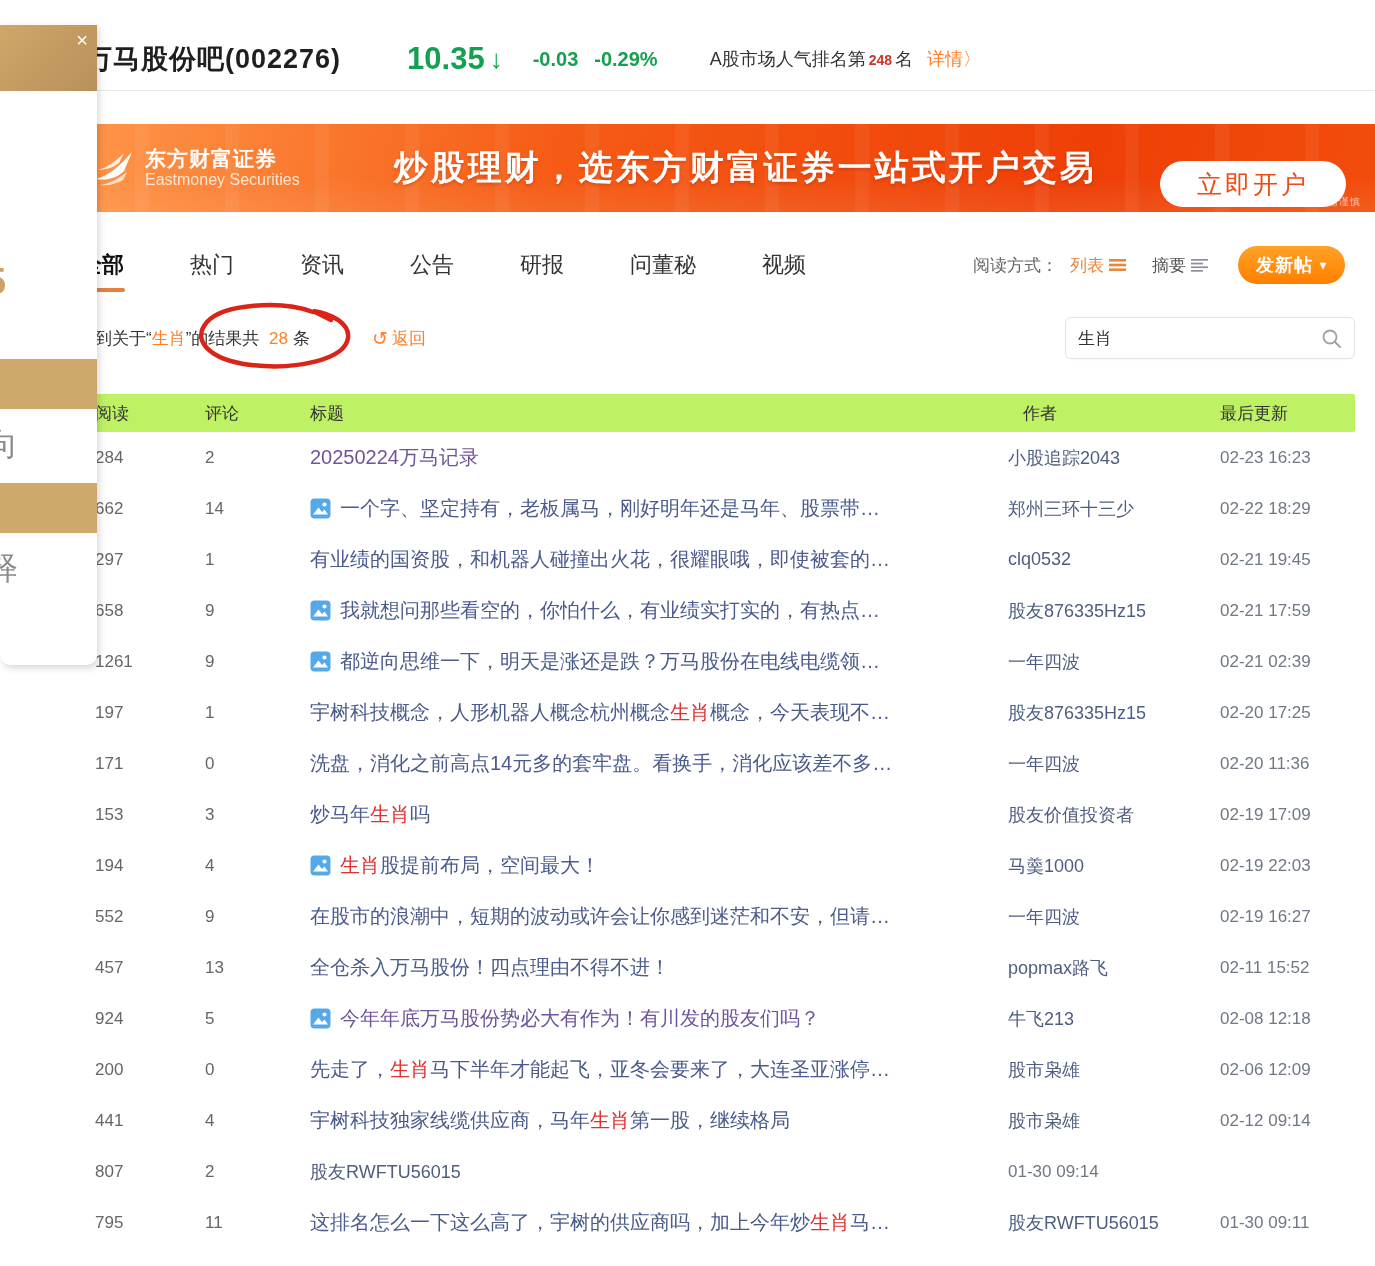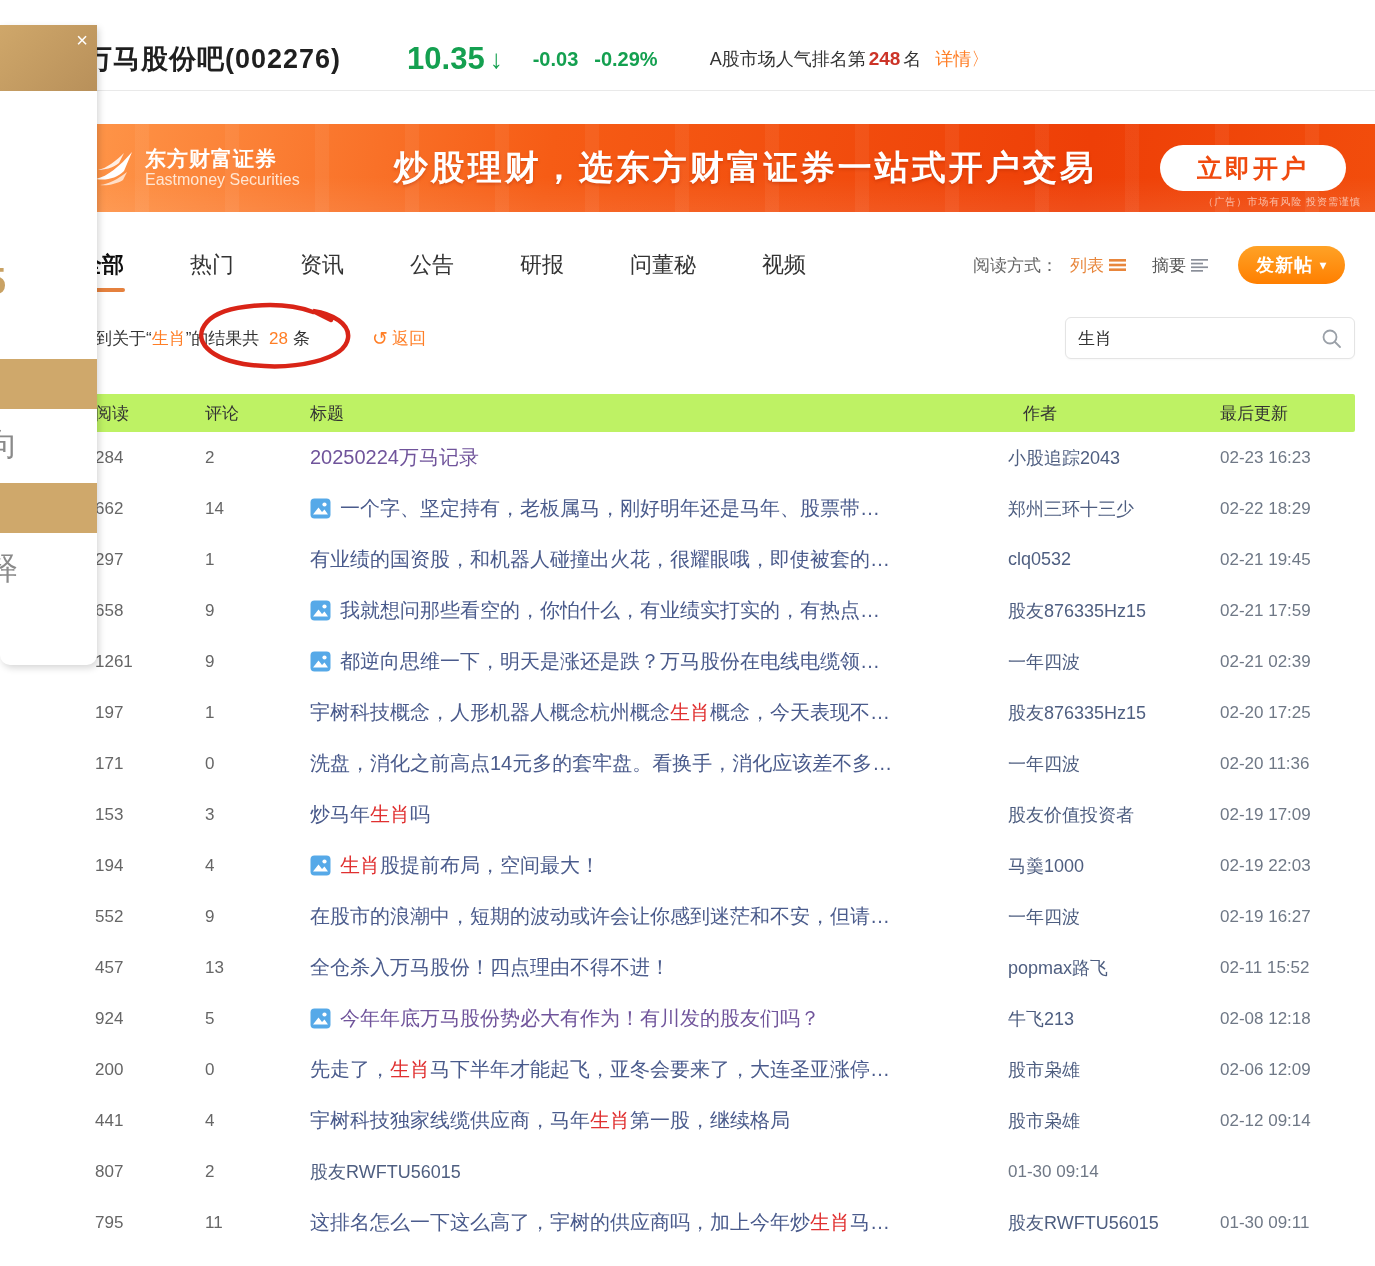--- a/index.html
+++ b/index.html
@@ -28,41 +28,41 @@
   
   .main{position:absolute; left:45px; top:0; width:1330px;}
 
   .top-header{display:flex; align-items:center; height:62px; margin-top:28px; padding-left:40px;}
   .board-title{font-size:27px; font-weight:bold; color:#1f1f1f; letter-spacing:1px;}
   .price{font-size:31px; font-weight:bold; color:var(--green); margin-left:66px;}
   .price-arrow{font-size:26px; font-weight:bold; color:var(--green); margin-left:5px;}
   .chg{font-size:20px; font-weight:bold; color:var(--green); margin-left:30px;}
   .chg.pct{margin-left:16px;}
   .rank{font-size:18px; color:#333; margin-left:52px; white-space:nowrap;}
-  .rank b{color:var(--red); font-size:19px; margin:0 3px;}
+  .rank b{color:var(--red); font-size:14px; margin:0 3px;}
   .detail-link{font-size:18px; color:var(--orange); margin-left:14px; cursor:pointer; white-space:nowrap;}
   .hdr-divider{border-bottom:1px solid #e9e9e9;}
 
   
   .banner{position:relative; height:88px; margin-top:33px; overflow:hidden;
     background:linear-gradient(100deg,#ff9a4d 0%,#f65c15 38%,#ee3f07 78%,#f24d0c 100%);
     display:flex; align-items:center;gap:40px;}
   .banner::before{content:""; position:absolute; left:0; top:0; right:0; bottom:0;
     background:
       linear-gradient(0deg, rgba(255,255,255,.08), rgba(255,255,255,0) 40%),
       repeating-linear-gradient(90deg, rgba(255,255,255,.05) 0 14px, rgba(255,255,255,0) 14px 90px);}
   .banner-logo{display:flex; align-items:center; margin-left:46px; position:relative;}
   .logo-swoosh{width:46px; height:46px; flex:none;}
   .brand-txt{margin-left:8px; line-height:1.15;}
   .brand-cn{font-size:21px; font-weight:bold; color:#fff; letter-spacing:1px;}
   .brand-en{font-size:16px; color:#ffe6d2;}
   .slogan{position:relative; font-size:34px; font-weight:bold; color:#fff; margin-left:54px;
     letter-spacing:3px; text-shadow:0 2px 3px rgba(170,40,0,.35); white-space:nowrap;}
-  .cta-btn{position:absolute; right:29px; top:21px; width:186px; height:46px; background:#fff;
-    border-radius:23px; color:var(--orange-deep); font-size:25px; font-weight:bold;
+  .cta-btn{position:absolute; right:29px; top:37px; width:186px; height:46px; background:#fff;
+    border-radius:23px; color:var(--orange-deep); font-size:25px; font-weight:normal;
     display:flex; align-items:center; justify-content:center; letter-spacing:3px; cursor:pointer;}
   .banner-disclaimer{position:absolute; right:14px; bottom:3px; font-size:10px; color:rgba(255,255,255,.62); letter-spacing:1px;}
 
   
   .tabs-row{display:flex; align-items:center; margin-top:24px; height:58px; padding:0 30px 0 33px;}
   .tab{font-size:22px; color:#333; margin-right:62px; padding:14px 2px; position:relative; cursor:pointer; white-space:nowrap;}
   .tab.active{font-weight:bold; color:#0f0f0f;}
   .tab.active::after{content:""; position:absolute; left:1px; right:1px; bottom:2px; height:4px;
     background:#e5813e; border-radius:2px;}
   .read-mode{margin-left:auto; display:flex; align-items:center; font-size:17px; color:#666; white-space:nowrap;}

